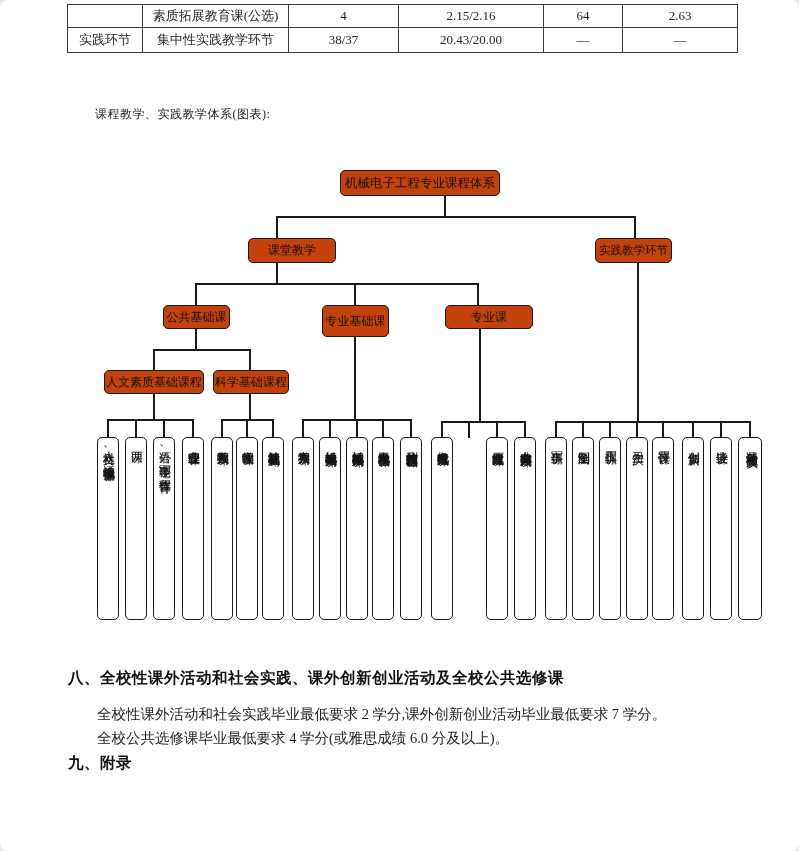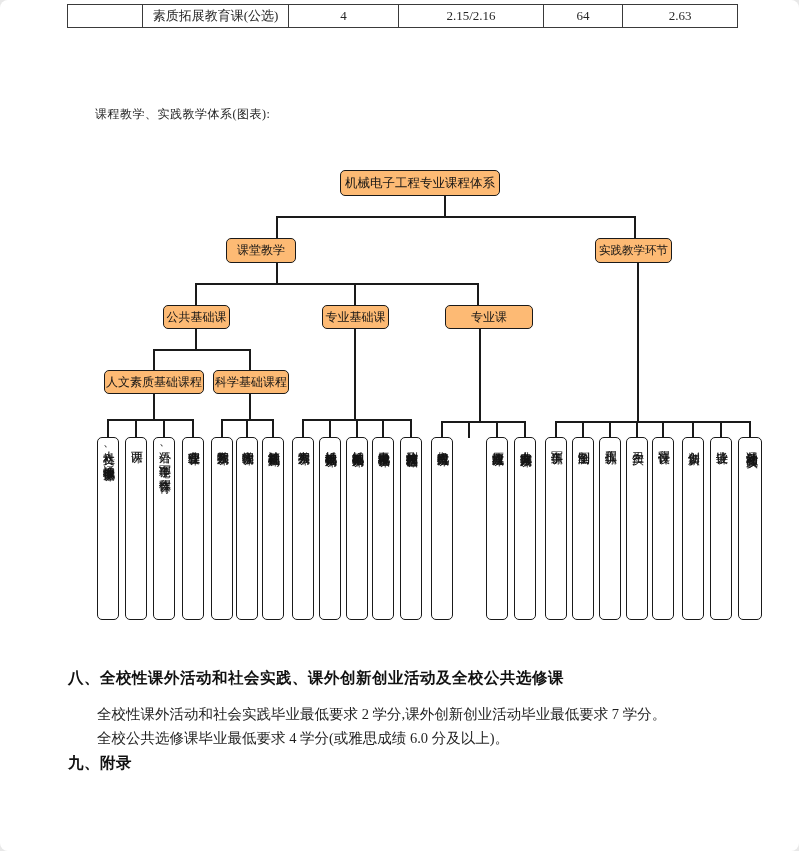--- a/index.html
+++ b/index.html
@@ -9,21 +9,21 @@
   table.toptable{position:absolute;left:67px;top:4px;border-collapse:collapse;table-layout:fixed;}
   table.toptable td{border:1.5px solid #3a3a3a;text-align:center;vertical-align:middle;
         font-size:13px;color:#262626;padding:0 2px;white-space:nowrap;overflow:hidden;}
   table.toptable tr.r1 td{height:22px;}
   table.toptable tr.r2 td{height:24px;}
   .caption{position:absolute;left:95px;top:106px;font-size:12px;letter-spacing:0.5px;}
   
   .diagram{position:absolute;left:0;top:0;width:799px;height:665px;}
   .line{position:absolute;background:#1a1a1a;}
   .node{position:absolute;box-sizing:border-box;border:1.5px solid #1a1a1a;border-radius:5px;
-        background:#fdba74;display:flex;align-items:center;justify-content:center;
+        background:#c2410c;display:flex;align-items:center;justify-content:center;
         font-size:12px;color:#141414;white-space:nowrap;z-index:2;}
   .leaf{position:absolute;box-sizing:border-box;top:437px;height:183px;width:22px;
         border:1.5px solid #1a1a1a;border-radius:5px;background:#fff;z-index:2;
         writing-mode:vertical-rl;text-orientation:upright;font-size:12px;line-height:18px;
         letter-spacing:0.5px;padding-top:4px;color:#141414;overflow:hidden;}
   .leaf.wide{width:24px;}
   
   .textblock{position:absolute;left:68px;top:668px;width:678px;}
   .textblock h2{font-family:"Liberation Sans","DejaVu Sans",sans-serif;font-size:15.5px;
         font-weight:bold;color:#111;margin:0 0 14px 0;letter-spacing:0.5px;}
@@ -45,20 +45,28 @@
         <col style="width:115px">
       </colgroup>
     <tbody>
         <tr class="r1">
       <td></td>
       <td>素质拓展教育课(公选)</td>
       <td>4</td>
       <td>2.15/2.16</td>
       <td>64</td>
       <td>2.63</td>
+    </tr>
+    <tr class="r2">
+      <td>实践环节</td>
+      <td>集中性实践教学环节</td>
+      <td>38/37</td>
+      <td>20.43/20.00</td>
+      <td>—</td>
+      <td>—</td>
     </tr>
   </tbody>
     </table>
 
   <div class="caption">课程教学、实践教学体系(图表):</div>
 
   <div class="diagram">
 
     <div class="line" style="left:444px;top:196px;width:2px;height:22px;"></div>
     <div class="line" style="left:276px;top:216px;width:360px;height:2px;"></div>
@@ -102,24 +110,24 @@
     <div class="line" style="left:555px;top:421px;width:2px;height:16px;"></div>
     <div class="line" style="left:582px;top:421px;width:2px;height:16px;"></div>
     <div class="line" style="left:609px;top:421px;width:2px;height:16px;"></div>
     <div class="line" style="left:636px;top:421px;width:2px;height:16px;"></div>
     <div class="line" style="left:662px;top:421px;width:2px;height:16px;"></div>
     <div class="line" style="left:692px;top:421px;width:2px;height:16px;"></div>
     <div class="line" style="left:720px;top:421px;width:2px;height:16px;"></div>
     <div class="line" style="left:749px;top:421px;width:2px;height:16px;"></div>
 
     <div class="node" style="left:340px;top:170px;width:160px;height:26px;font-size:12.5px;">机械电子工程专业课程体系</div>
-    <div class="node" style="left:226px;top:238px;width:70px;height:25px;">课堂教学</div>
+    <div class="node" style="left:248px;top:238px;width:88px;height:25px;">课堂教学</div>
     <div class="node" style="left:595px;top:238px;width:77px;height:25px;font-size:11.5px;">实践教学环节</div>
     <div class="node" style="left:163px;top:305px;width:67px;height:24px;">公共基础课</div>
-    <div class="node" style="left:322px;top:305px;width:67px;height:24px;">专业基础课</div>
+    <div class="node" style="left:322px;top:305px;width:67px;height:32px;">专业基础课</div>
     <div class="node" style="left:445px;top:305px;width:88px;height:24px;">专业课</div>
     <div class="node" style="left:104px;top:370px;width:100px;height:24px;">人文素质基础课程</div>
     <div class="node" style="left:213px;top:370px;width:76px;height:24px;">科学基础课程</div>
 
     <div class="leaf" style="left:97px;">人文社科、通识教学专项选修课</div>
     <div class="leaf" style="left:125px;">两课</div>
     <div class="leaf" style="left:153px;">外语、军事理论、体育课程</div>
     <div class="leaf" style="left:182px;">企业管理课程</div>
     <div class="leaf" style="left:211px;">数学系列课程</div>
     <div class="leaf" style="left:236px;">大学物理课程</div>

